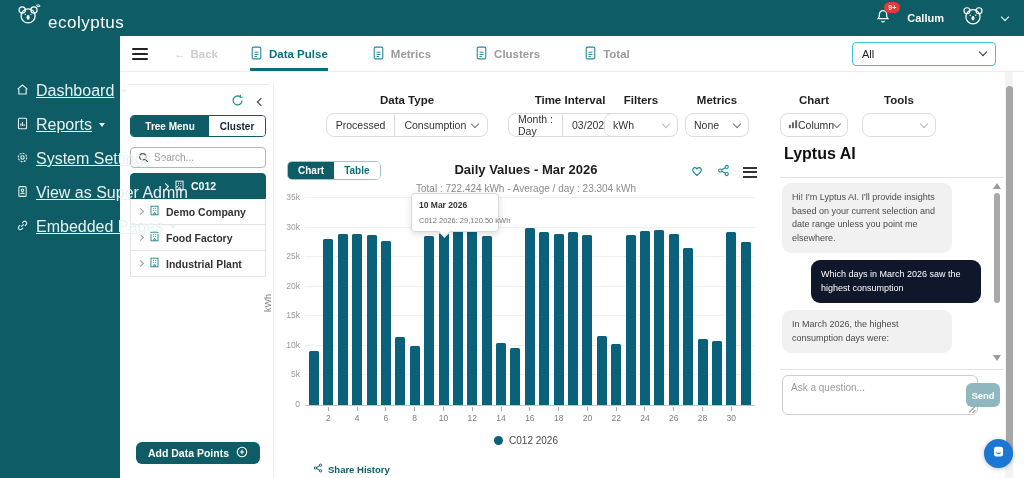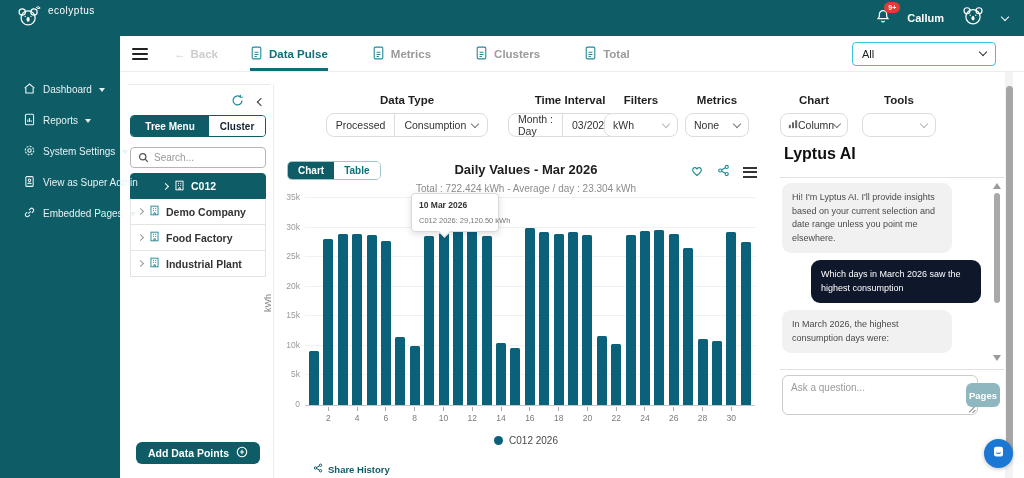--- a/index.html
+++ b/index.html
@@ -1,37 +1,37 @@
 <!DOCTYPE html>
 <html><head>
 <meta charset="utf-8">
 <style>
   * { margin:0; padding:0; box-sizing:border-box; }
   body { font-family:"Liberation Sans", sans-serif; background:#fff; }
   .page { position:relative; width:1024px; height:478px; background:#fff; overflow:hidden; }
 
   
   .topbar { position:absolute; top:0; left:0; width:1024px; height:36px; background:#0d5c66; display:flex; align-items:center; padding:0 16px; z-index:30; }
-  .brand { display:flex; align-items:flex-start; gap:7px; color:#fff; font-size:10px; font-weight:500; letter-spacing:.5px; }
+  .brand { display:flex; align-items:flex-end; gap:7px; color:#fff; font-size:17px; font-weight:500; letter-spacing:.5px; }
   .topbar-right { margin-left:auto; display:flex; align-items:center; gap:16px; }
   .bell-wrap { position:relative; }
   .badge { position:absolute; top:-6px; right:-9px; background:#e53935; color:#fff; font-size:7px; font-weight:700; border-radius:8px; padding:2px 4px; line-height:1; }
   .username { color:#fff; font-size:11px; font-weight:700; }
   .avatar { width:26px; height:26px; border-radius:50%; display:flex; align-items:center; justify-content:center; }
 
   
   .chev { display:inline-block; width:6px; height:6px; border-top:1.6px solid currentColor; border-right:1.6px solid currentColor; }
   .chev.down  { transform:rotate(135deg); margin-top:-3px; }
   .chev.right { transform:rotate(45deg); }
   .chev.left  { transform:rotate(-135deg); }
   .tri-down { display:inline-block; width:0; height:0; border-left:3.5px solid transparent; border-right:3.5px solid transparent; border-top:4px solid currentColor; }
 
   
   .sidebar { position:absolute; top:36px; left:0; width:120px; height:442px; background:#0d5c66; padding-top:38px; z-index:20; }
-  .side-item { display:flex; align-items:center; gap:7px; color:#e7f2f3; font-size:10px; padding:8px 23px; cursor:pointer; white-space:nowrap; }
+  .side-item { display:flex; align-items:center; gap:7px; color:#e7f2f3; font-size:16px; padding:8px 16px; cursor:pointer; white-space:nowrap;text-decoration:underline; }
   .side-item svg { flex:0 0 auto; }
 
   
   .tabbar { position:absolute; top:36px; left:120px; right:0; height:36px; background:#fff; border-bottom:1px solid #ececec; display:flex; align-items:center; padding:0 12px; z-index:10; }
   .hamburger { width:16px; display:flex; flex-direction:column; gap:3px; margin-right:26px; cursor:pointer; }
   .hamburger i { height:2px; background:#222; border-radius:1px; }
   .back-btn { display:flex; align-items:center; gap:5px; color:#cccccc; font-size:11.5px; font-weight:700; margin-right:32px; cursor:pointer; }
   .tabs { display:flex; height:100%; gap:44px; }
   .tab { display:flex; align-items:center; gap:6px; font-size:11.5px; font-weight:700; color:#9a9a9a; cursor:pointer; border-bottom:3px solid transparent; padding-top:3px; }
   .tab.active { color:#0e6e78; border-bottom-color:#0e6e78; }
@@ -576,21 +576,21 @@
       <i class="ai-scroll-arrow arrow-down"></i>
     </div>
     <div class="ai-divider-bot"></div>
     <div class="ask-box">
       <textarea placeholder="Ask a question..." style=""></textarea>
       <span class="resize-handle">
           <i></i>
           <i></i>
         </span>
     </div>
-    <button class="send-btn">Pages</button>
+    <button class="send-btn">Send</button>
   </div>
 
   <div class="page-scrollbar">
     <span class="page-thumb"></span>
   </div>
   <div class="chat-widget">
     <span>
       <svg width="15" height="15" viewBox="0 0 20 20" fill="none" stroke="#fff" stroke-width="1.8">
         <rect x="4" y="3.5" width="12" height="13" rx="3" fill="#fff" stroke="none"></rect>
         <path d="M7 11.5 q3 2.2 6 0" stroke="#1a77d4" stroke-width="1.6" fill="none"></path>

